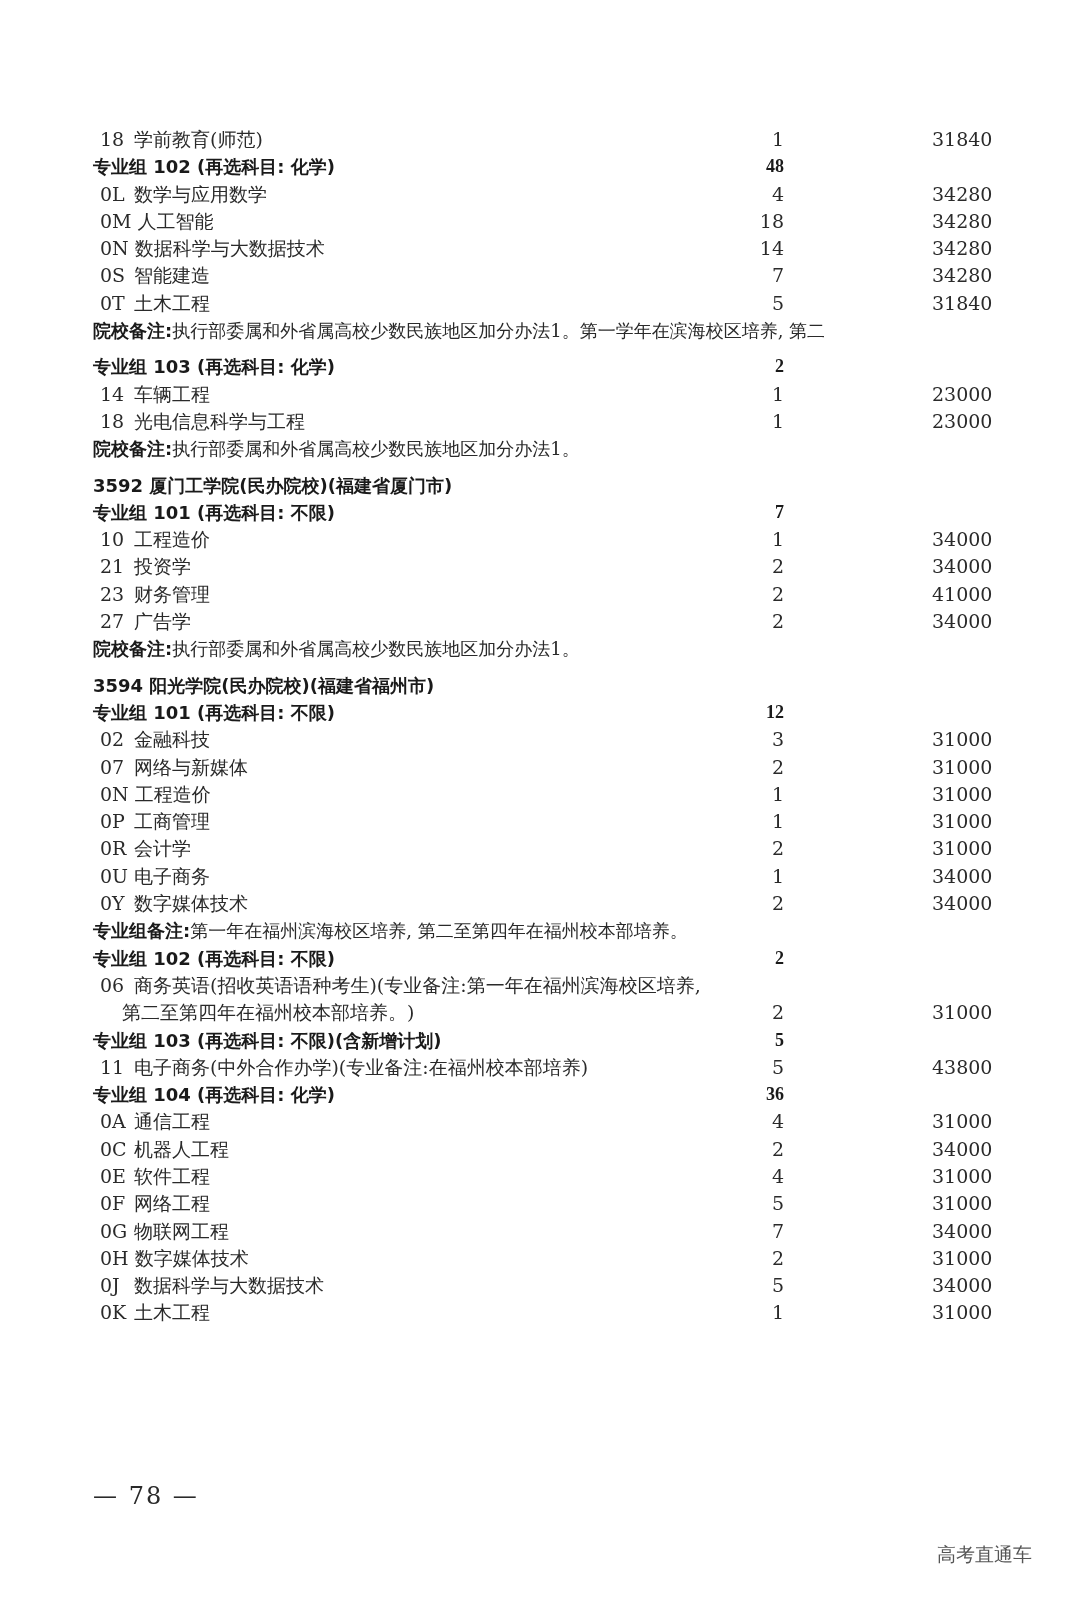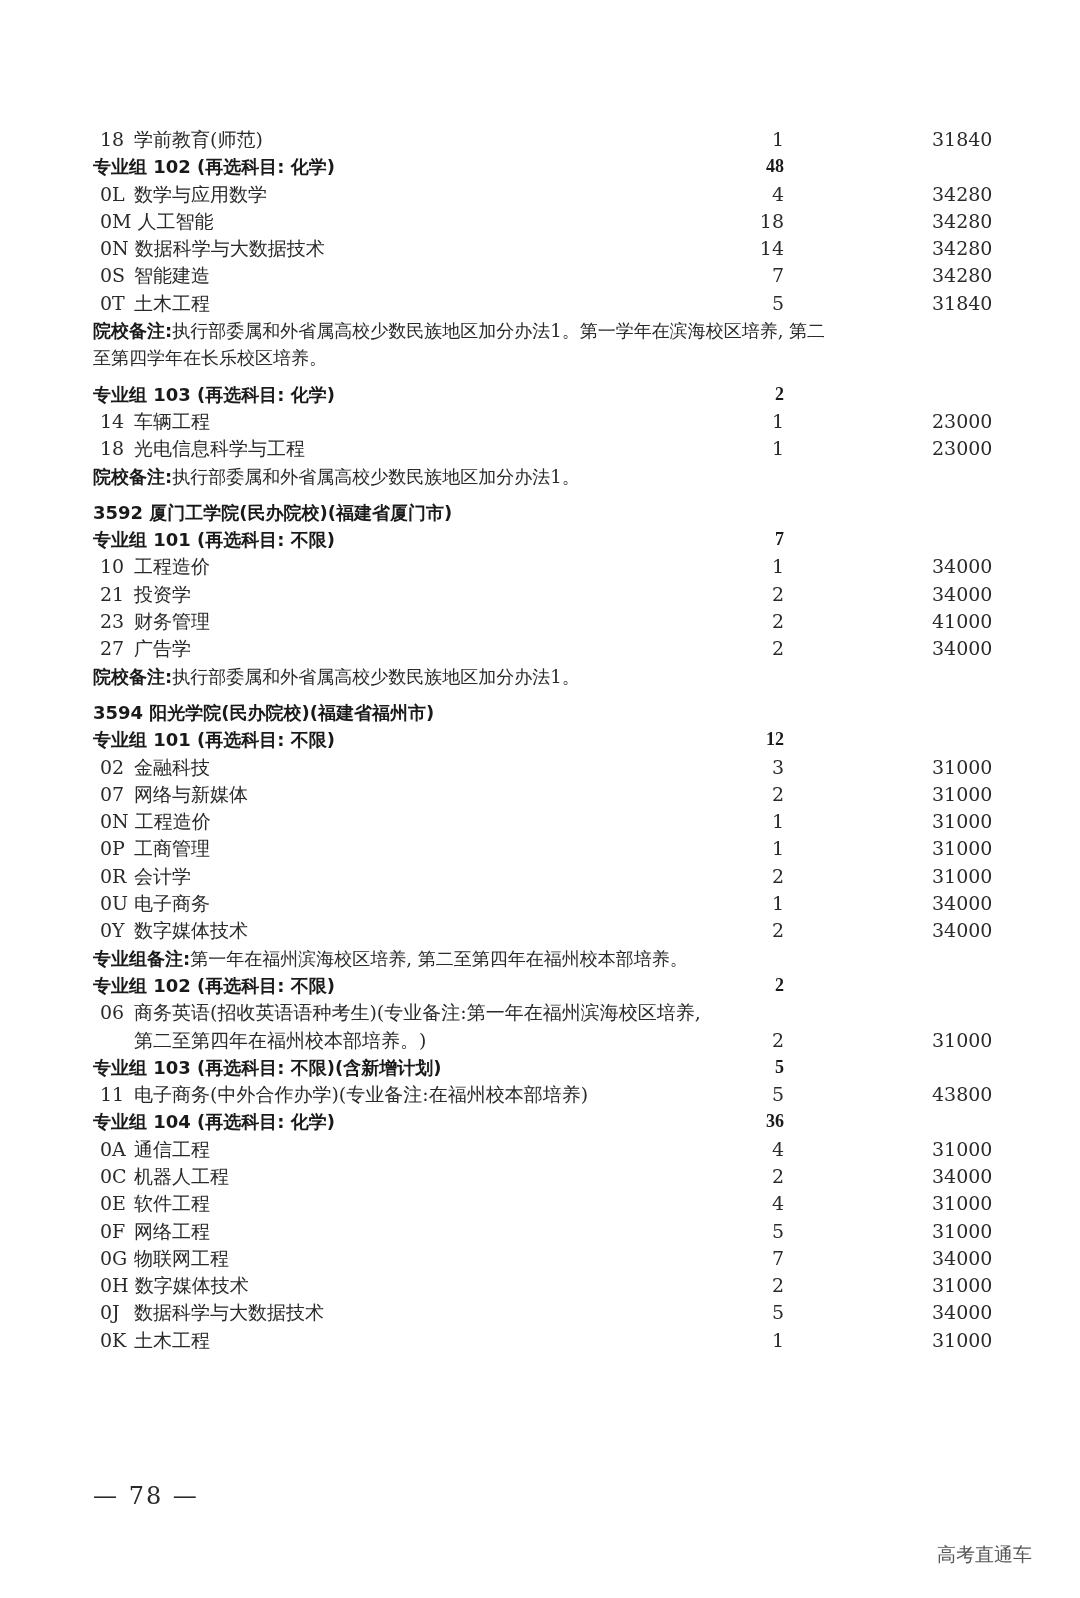--- a/index.html
+++ b/index.html
@@ -74,21 +74,21 @@
     }
     .row.note .text {
       font-size: 18px;
       color: #2a2a2a;
     }
     .row.cont .left {
       left: 93px;
       font-size: 18px;
     }
     .row.indent2 .left {
-      left: 134px;
+      left: 122px;
     }
     .gap {
       height: 9px;
     }
     .page-number {
       position: absolute;
       left: 93px;
       top: 1482px;
       font-size: 24px;
       color: #2a2a2a;
@@ -138,23 +138,20 @@
       <span class="fee">34280</span>
     </div>
     <div class="row">
       <span class="left"><span class="code">0T</span><span>土木工程</span></span>
       <span class="count">5</span>
       <span class="fee">31840</span>
     </div>
     <div class="row note">
       <span class="left"><span class="label">院校备注:</span><span class="text">执行部委属和外省属高校少数民族地区加分办法1。第一学年在滨海校区培养, 第二</span></span>
     </div>
-    <div class="row cont">
-      <span class="left">至第四学年在长乐校区培养。</span>
-    </div>
     <div class="gap"></div>
     <div class="row bold">
       <span class="left">专业组 103 (再选科目: 化学)</span>
       <span class="count">2</span>
     </div>
     <div class="row">
       <span class="left"><span class="code">14</span><span>车辆工程</span></span>
       <span class="count">1</span>
       <span class="fee">23000</span>
     </div>

